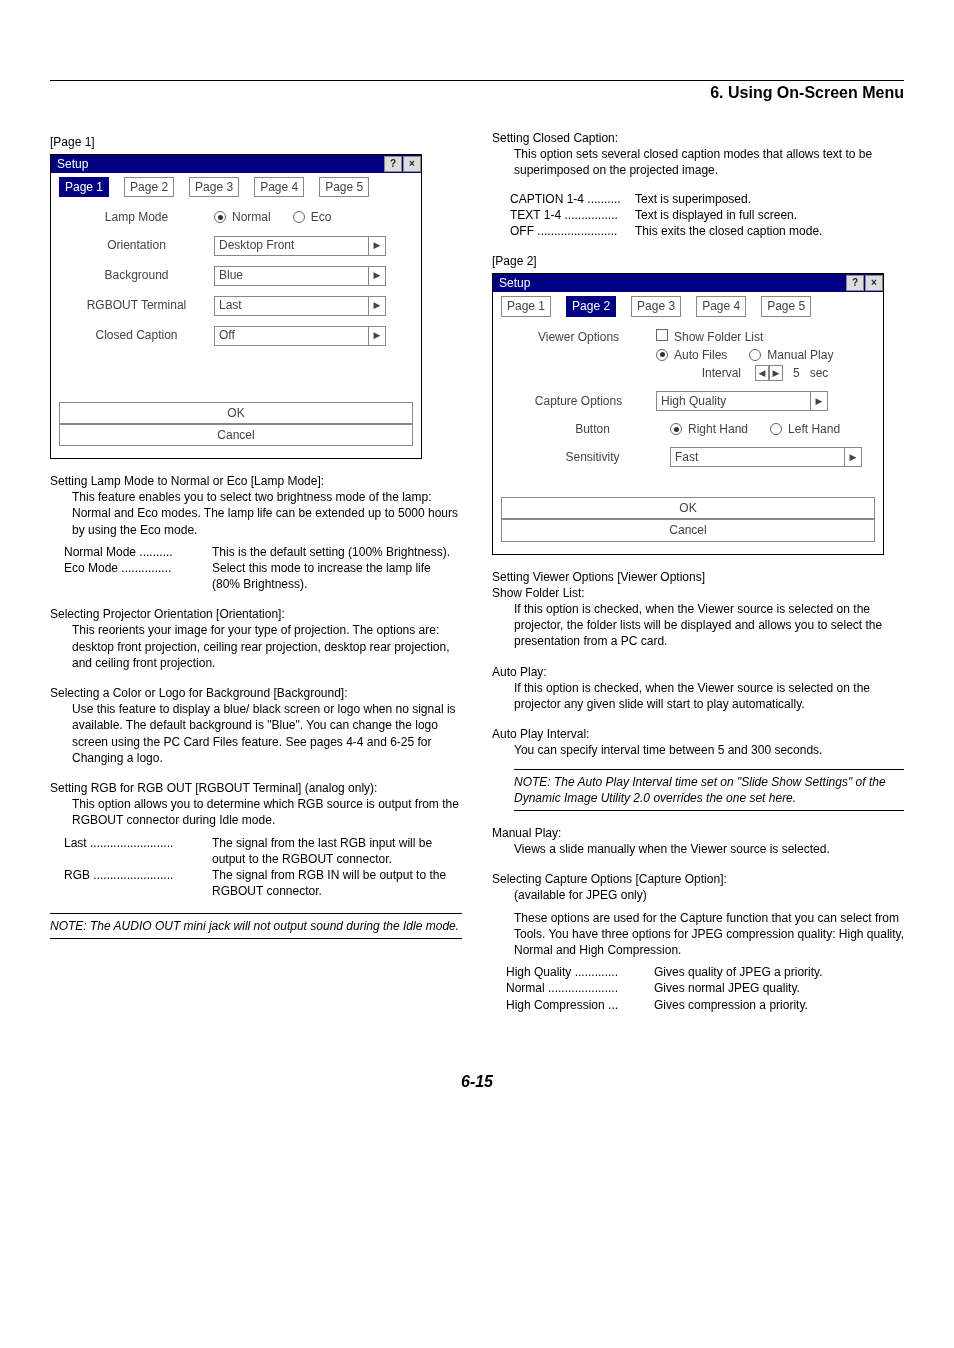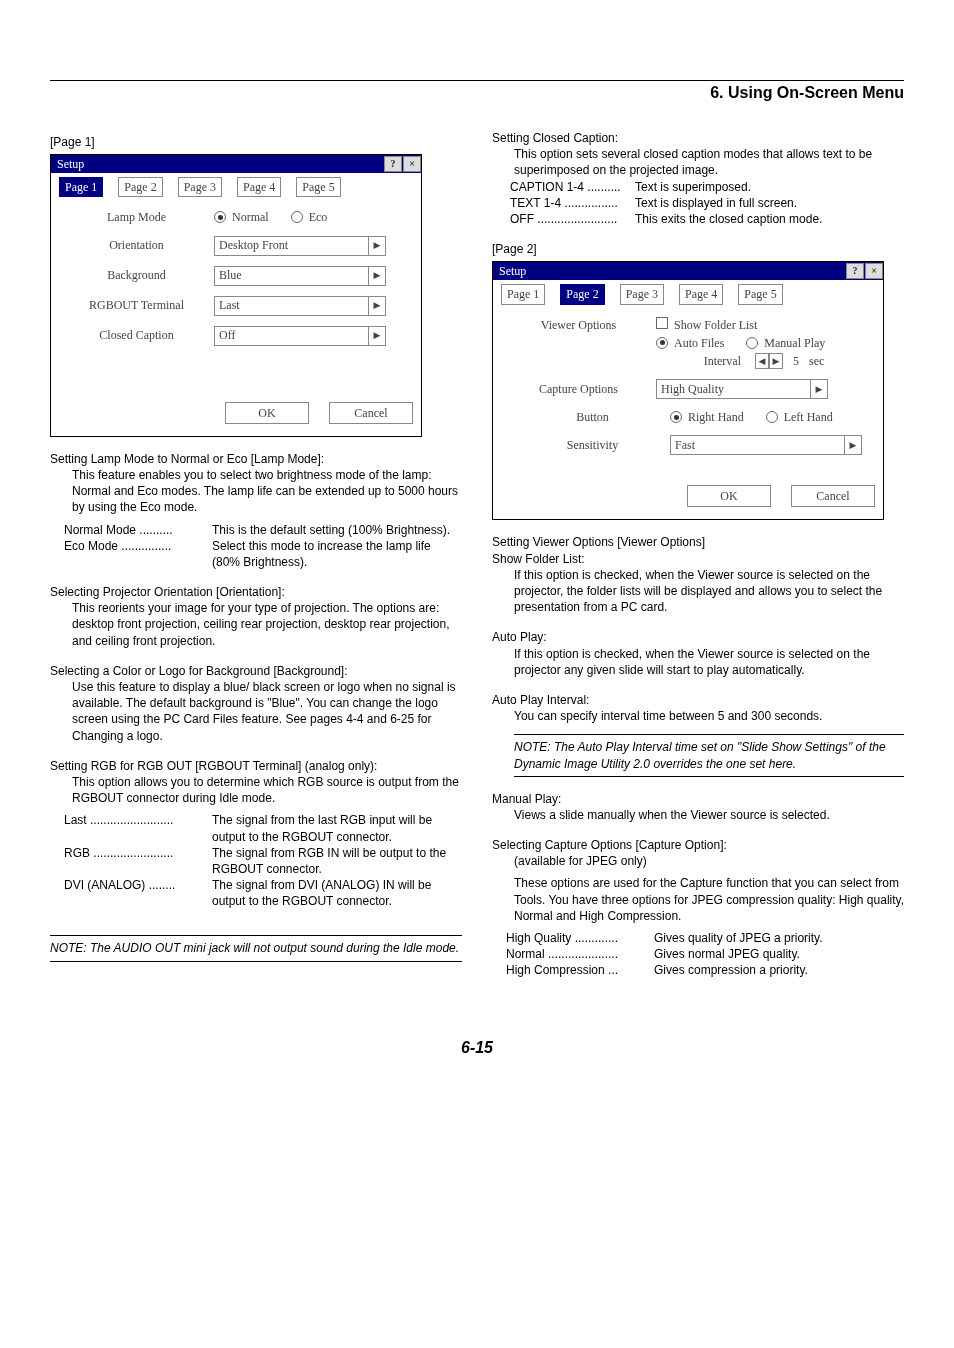--- a/index.html
+++ b/index.html
@@ -34,21 +34,21 @@
   }
   .tab-label {
     margin: 4px 0 4px 0;
   }
 
   
   .dlg {
     border: 1px solid #000;
     width: 370px;
     margin: 4px 0 14px 0;
-    font-family: Liberation Serif, serif;
+    font-family: Liberation Sans, sans-serif;
     font-size: 12px;
     color: #444;
     background: #fff;
   }
   .dlg-title {
     background: #000080;
     color: #fff;
     display: flex;
     align-items: center;
     height: 18px;
@@ -96,49 +96,49 @@
   }
   .radio { display: inline-flex; align-items: center; margin-right: 22px; }
   .rb {
     width: 10px; height: 10px; border: 1px solid #666; border-radius: 50%;
     margin-right: 6px; display: inline-flex; align-items: center; justify-content: center;
   }
   .rb.on::after { content: ""; width: 5px; height: 5px; background: #333; border-radius: 50%; }
   .cbx {
     width: 10px; height: 10px; border: 1px solid #666; margin-right: 6px; display: inline-block;
   }
-  .dlg-btns { display: flex; justify-content: flex-end; gap: 20px; margin-top: 56px; }
+  .dlg-btns { display: flex; justify-content: flex-end; gap: 0; margin-top: 56px; flex-direction: column; }
   .dbtn {
     border: 1px solid #888; padding: 2px 18px; font-size: 12px;
     min-width: 46px; text-align: center;
   }
   .spinner {
     display: inline-flex; align-items: center;
   }
   .spinbtn {
     width: 12px; height: 14px; border: 1px solid #888; display: inline-flex;
     align-items: center; justify-content: center; font-size: 9px;
   }
 
   .section { margin-top: 14px; }
   .para { margin-left: 22px; }
 
   .deflist { margin-top: 6px; margin-left: 14px; }
   .defrow { display: flex; }
   .dt { width: 148px; }
   .dd { flex: 1; }
 
-  .deflist-rt { margin-top: 0; margin-left: 18px; }
+  .deflist-rt { margin-top: 12px; margin-left: 18px; }
   .deflist-rt .dt { width: 125px; }
 
   .note-box {
     border-top: 1px solid #000;
     border-bottom: 1px solid #000;
     padding: 4px 0;
-    margin-top: 26px;
+    margin-top: 14px;
     font-style: italic;
   }
 
   .page-num {
     text-align: center;
     font-style: italic;
     font-weight: bold;
     margin-top: 60px;
   }
 </style>
@@ -246,24 +246,20 @@
         <div>Setting RGB for RGB OUT [RGBOUT Terminal] (analog only):</div>
         <div class="para">This option allows you to determine which RGB source is output from the RGBOUT connector during Idle mode.</div>
         <div class="deflist">
           <div class="defrow">
               <span class="dt">Last .........................</span>
               <span class="dd">The signal from the last RGB input will be output to the RGBOUT connector.</span>
             </div>
           <div class="defrow">
               <span class="dt">RGB ........................</span>
               <span class="dd">The signal from RGB IN will be output to the RGBOUT connector.</span>
-            </div>
-          <div class="defrow">
-              <span class="dt">DVI (ANALOG) ........</span>
-              <span class="dd">The signal from DVI (ANALOG) IN will be output to the RGBOUT connector.</span>
             </div>
         </div>
       </div>
 
       <div class="note-box">NOTE: The AUDIO OUT mini jack will not output sound during the Idle mode.</div>
     </div>
 
     <div class="col">
       <div>Setting Closed Caption:</div>
       <div class="para">This option sets several closed caption modes that allows text to be superimposed on the projected image.</div>

